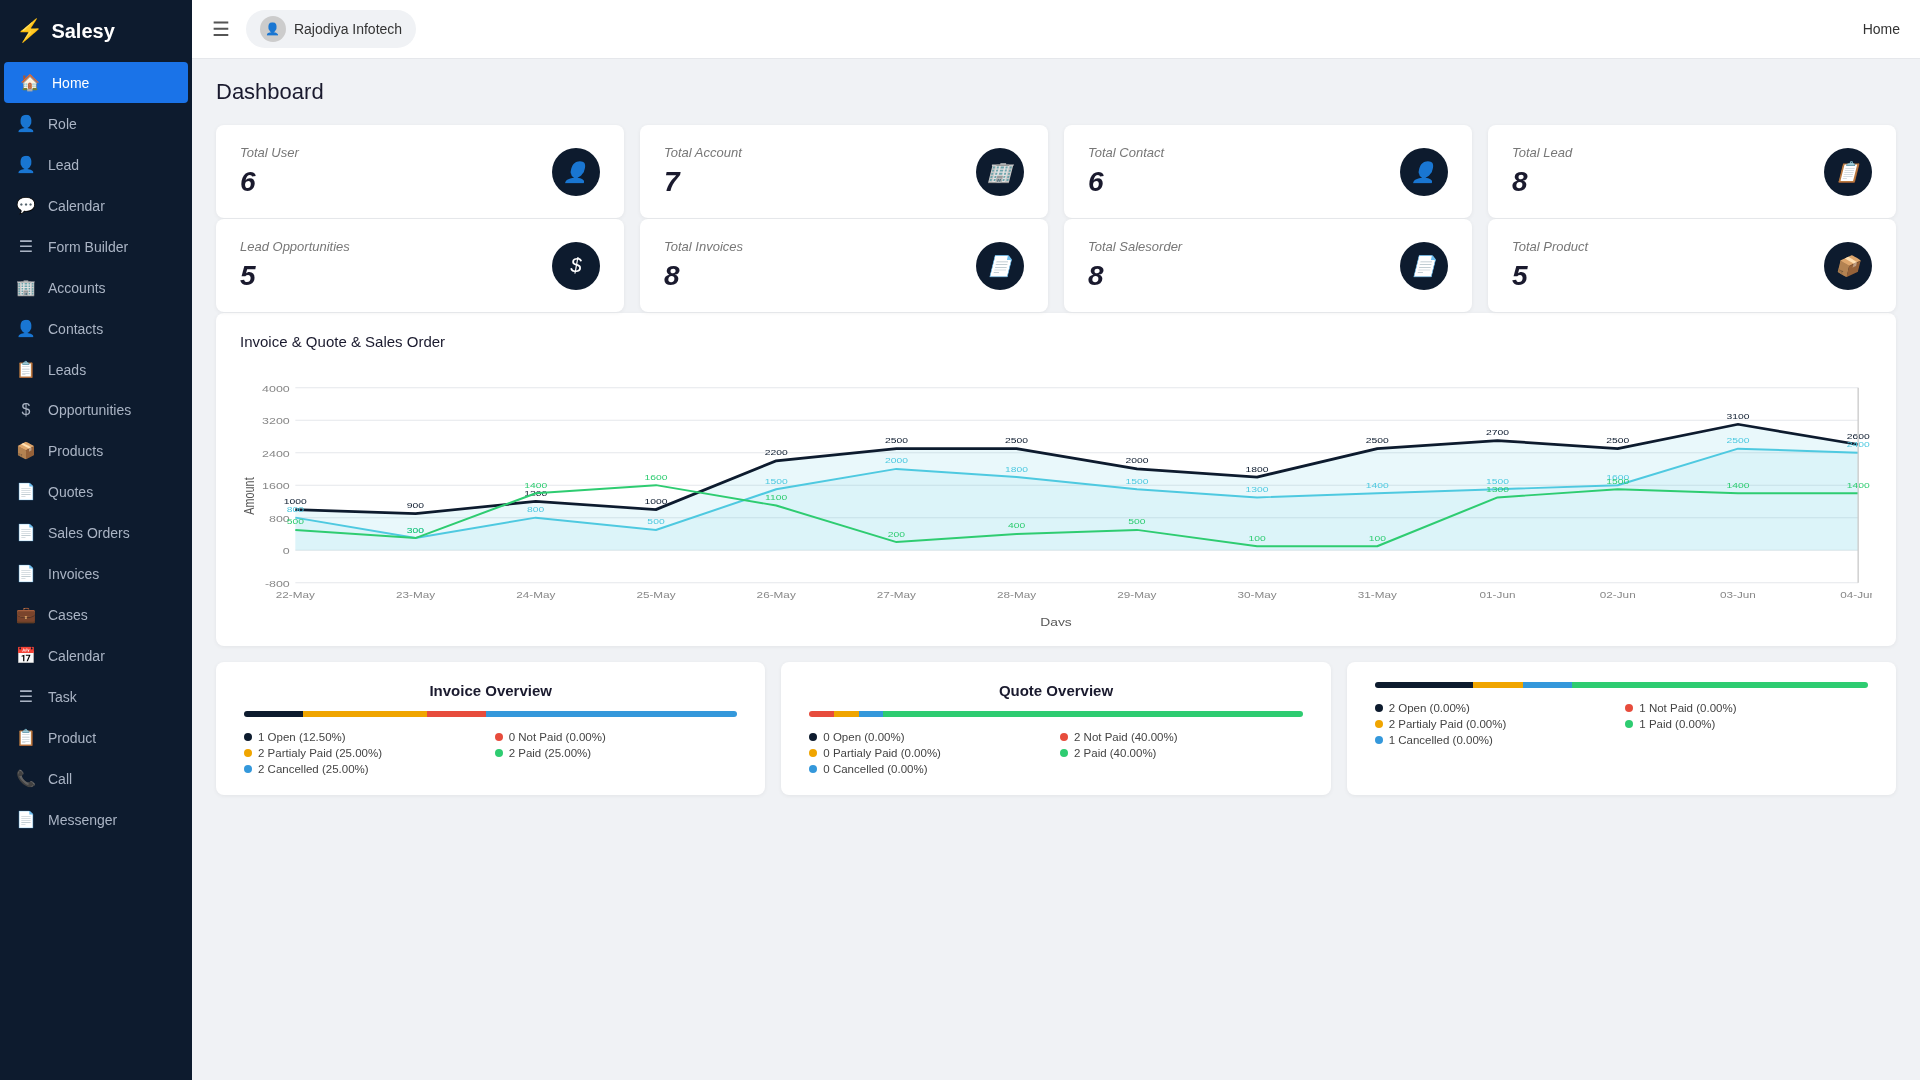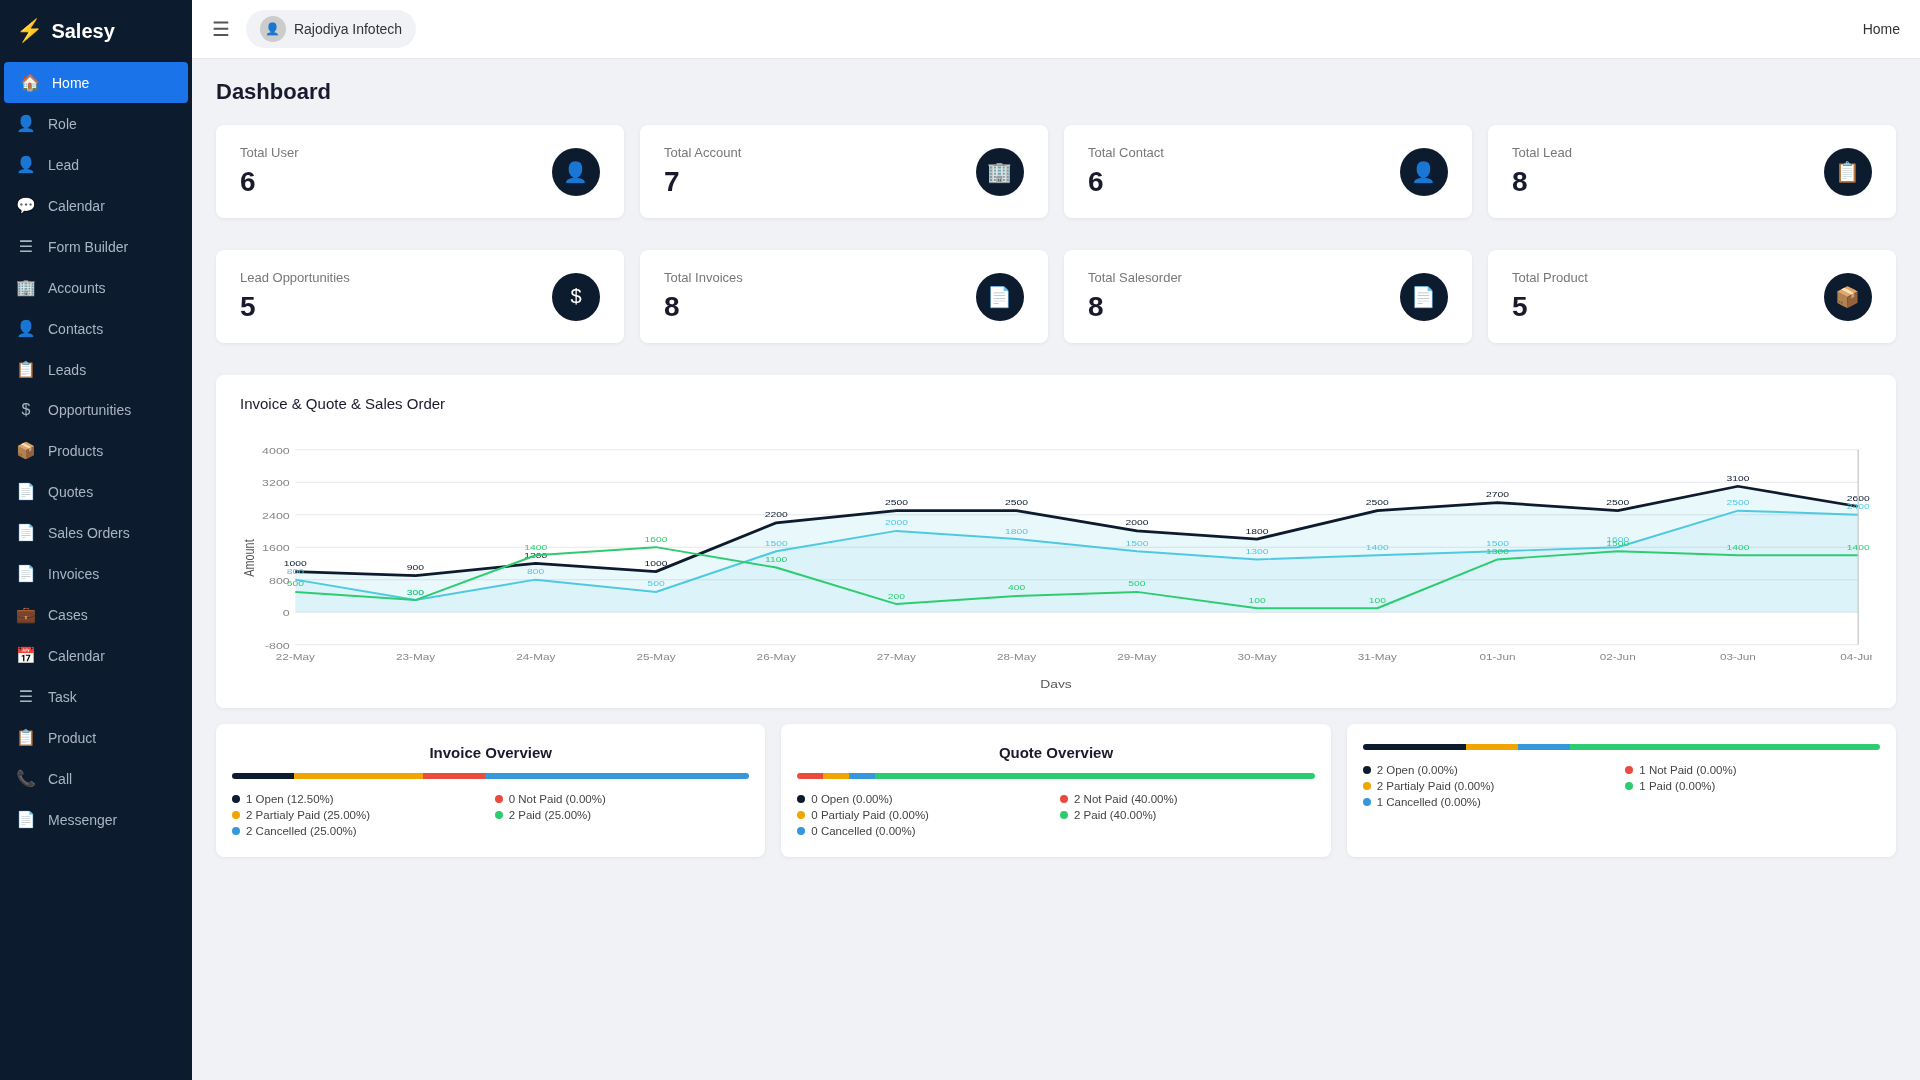--- a/index.html
+++ b/index.html
@@ -82,28 +82,29 @@
       font-size: 12px; color: #555;
     }
     .header-right { font-size: 14px; color: #333; font-weight: 500; }
 
     
     .content {
       flex: 1;
       overflow-y: auto;
       padding: 20px 24px;
     }
-    .page-title { font-size: 22px; font-weight: 700; color: #1a1a2e; margin-bottom: 20px; }
+    .page-title { font-size: 22px; font-weight: 400; color: #1a1a2e; margin-bottom: 20px; }
 
     
     .stats-grid {
       display: grid;
       grid-template-columns: repeat(4, 1fr);
       gap: 16px;
-      margin-bottom: 32px;
+      margin-bottom: 1px;
+      font-style: italic;
     }
     .stat-card {
       background: #fff;
       border-radius: 8px;
       padding: 20px 24px;
       display: flex;
       align-items: center;
       justify-content: space-between;
       box-shadow: 0 1px 4px rgba(0,0,0,0.06);
     }
@@ -135,21 +136,21 @@
 
     
     .overview-grid {
       display: grid;
       grid-template-columns: repeat(3, 1fr);
       gap: 16px;
     }
     .overview-card {
       background: #fff;
       border-radius: 8px;
-      padding: 20px 16px;
+      padding: 20px 28px;
       box-shadow: 0 1px 4px rgba(0,0,0,0.06);
     }
     .overview-title { font-size: 15px; font-weight: 600; color: #1a1a2e; text-align: center; margin-bottom: 12px; }
     .progress-bar { height: 6px; border-radius: 3px; display: flex; overflow: hidden; margin-bottom: 14px; }
     .progress-segment { height: 100%; }
     .legend-grid { display: grid; grid-template-columns: 1fr 1fr; gap: 4px 8px; }
     .legend-item { display: flex; align-items: center; gap: 6px; font-size: 11.5px; color: #444; }
     .legend-dot { width: 8px; height: 8px; border-radius: 50%; flex-shrink: 0; }
   </style>
 </head>

